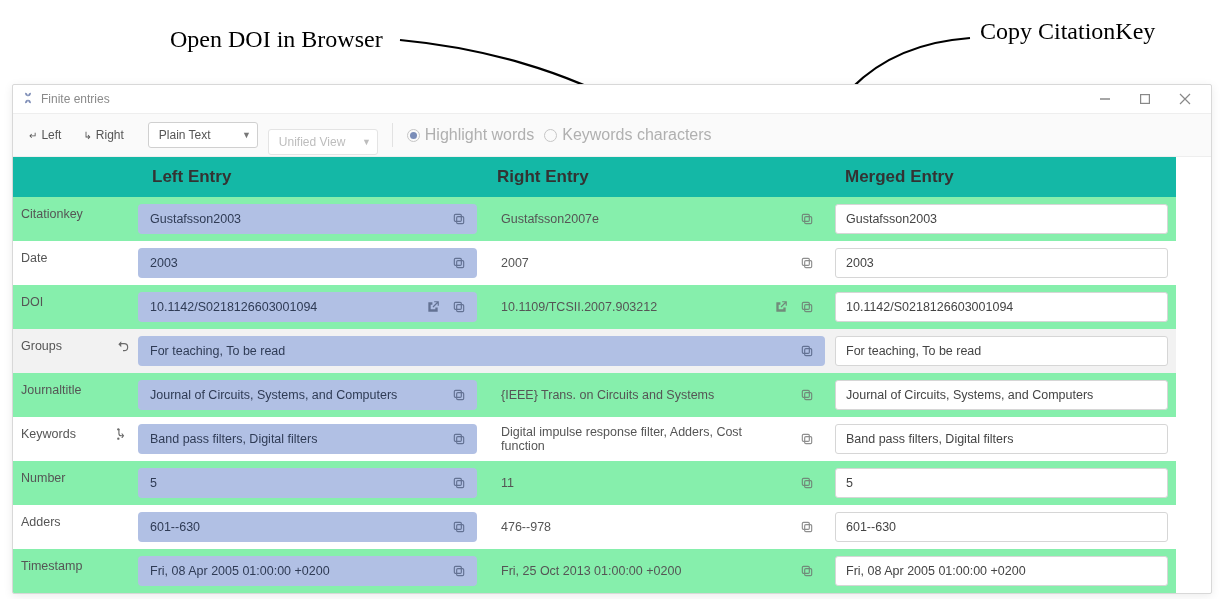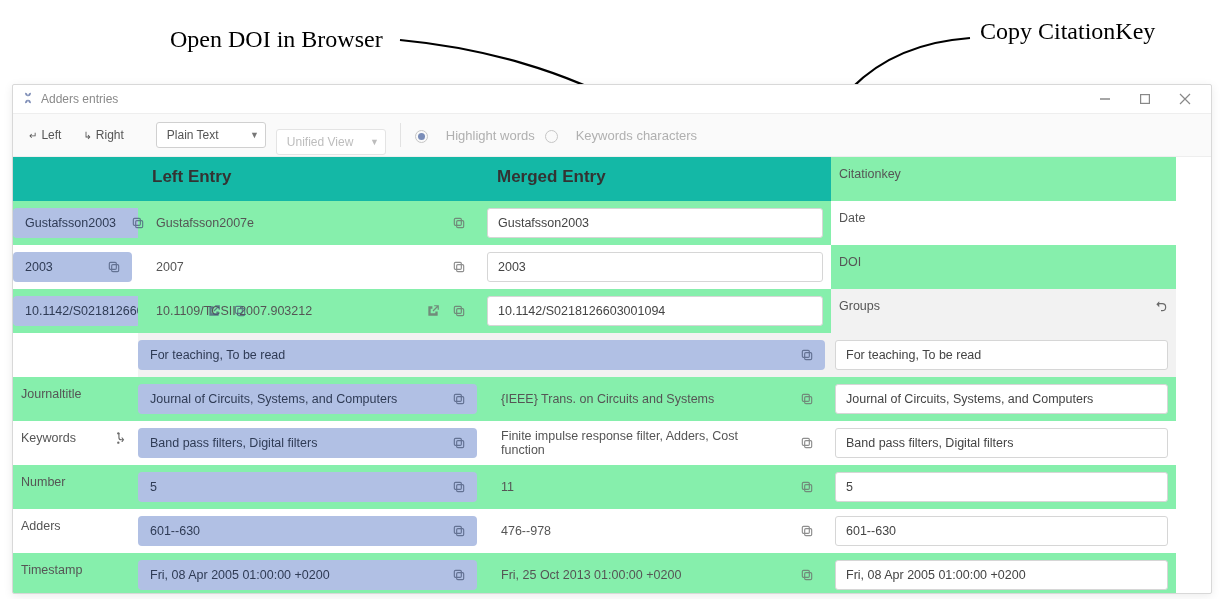--- a/index.html
+++ b/index.html
@@ -44,21 +44,21 @@
     color:#555;
   }
   .slim-btn .arr { font-size:10px; }
   .select {
     height:26px; border:1px solid #d0d0d0; background:#fff; border-radius:3px;
     display:flex; align-items:center; justify-content:space-between;
     padding:0 6px 0 10px; min-width:110px; font-size:12px; color:#555;
   }
   .select.disabled { color:#bdbdbd; border-color:#e4e4e4;margin-top:14px; }
   .sep { width:1px; height:24px; background:#e2e2e2; margin:0 4px; }
-  .radio { display:flex; align-items:flex-end; gap:18px; font-size:13px; }
+  .radio { display:flex; align-items:center; gap:5px; font-size:16px; }
   .radio .dot {
     width:13px; height:13px; border-radius:50%; border:1.5px solid #9a9a9a;
     display:inline-flex; align-items:center; justify-content:center;
   }
   .radio.sel .dot::after {
     content:""; width:7px; height:7px; border-radius:50%; background:#7a8db8;
   }
   .radio.dim { color:#b0b0b0; }
   .radio.dim .dot { border-color:#c6c6c6; }
 
@@ -134,21 +134,21 @@
 
 <div class="window">
 
   <div class="titlebar">
     <div class="titlebar-left">
       <span class="app-icon">
         <svg viewBox="0 0 24 24">
             <path fill="#7b8bb5" d="M7 3c3 0 5 3 5 6-2 0-5-1-5-6zm10 0c-3 0-5 3-5 6 2 0 5-1 5-6zM7 21c3 0 5-3 5-6-2 0-5 1-5 6zm10 0c-3 0-5-3-5-6 2 0 5 1 5 6z"></path>
           </svg>
       </span>
-      <span class="title-text">Adders entries</span>
+      <span class="title-text">Finite entries</span>
     </div>
     <div class="win-controls">
       <div class="win-btn">
         <svg width="10" height="10">
             <path d="M0 5 H10" stroke="#888" stroke-width="1.3"></path>
           </svg>
       </div>
       <div class="win-btn">
         <svg width="10" height="10">
             <rect x="0.6" y="0.6" width="8.8" height="8.8" fill="none" stroke="#888" stroke-width="1.2"></rect>
@@ -165,21 +165,21 @@
   <div class="toolbar">
     <div class="slim-btn">
       <span class="arr">↵</span>
       <span>Left</span>
     </div>
     <div class="slim-btn">
       <span class="arr">↳</span>
       <span>Right</span>
     </div>
 
-    <div class="select" style="margin-left:16px;">
+    <div class="select" style="margin-left:8px;">
       <span>Plain Text</span>
       <span style="font-size:9px;color:#777;">▼</span>
     </div>
     <div class="select disabled">
       <span>Unified View</span>
       <span style="font-size:9px;">▼</span>
     </div>
 
     <div class="sep"></div>
 
@@ -191,20 +191,21 @@
       <span class="dot"></span>
       <span>Keywords characters</span>
     </div>
   </div>
 
   <div class="body">
     <div class="grid">
 
       <div class="hdr"></div>
       <div class="hdr">Left Entry</div>
+      <div class="hdr">Right Entry</div>
       <div class="hdr">Merged Entry</div>
 
       <div class="line alt">
         <div class="flabel">Citationkey</div>
         <div class="left-cell">
           <div class="pill sel">
             <span>Gustafsson2003</span>
             <span class="spacer"></span>
             <span class="ibtn">
                 <svg class="svg" width="14" height="14" viewBox="0 0 24 24">
@@ -374,21 +375,21 @@
             <span class="ibtn">
                 <svg class="svg" width="14" height="14" viewBox="0 0 24 24">
                   <rect x="8" y="8" width="12" height="12" rx="2" fill="none" stroke="#4a5879" stroke-width="2"></rect>
                   <rect x="4" y="4" width="12" height="12" rx="2" fill="none" stroke="#4a5879" stroke-width="2"></rect>
                 </svg>
               </span>
           </div>
         </div>
         <div class="right-cell">
           <div class="pill plain">
-            <span>Finite impulse response filter, Adders, Cost function</span>
+            <span>Digital impulse response filter, Adders, Cost function</span>
             <span class="spacer"></span>
             <span class="ibtn">
                 <svg class="svg" width="14" height="14" viewBox="0 0 24 24">
                   <rect x="8" y="8" width="12" height="12" rx="2" fill="none" stroke="#6a6a6a" stroke-width="2"></rect>
                   <rect x="4" y="4" width="12" height="12" rx="2" fill="none" stroke="#6a6a6a" stroke-width="2"></rect>
                 </svg>
               </span>
           </div>
         </div>
         <div class="merged-cell">

